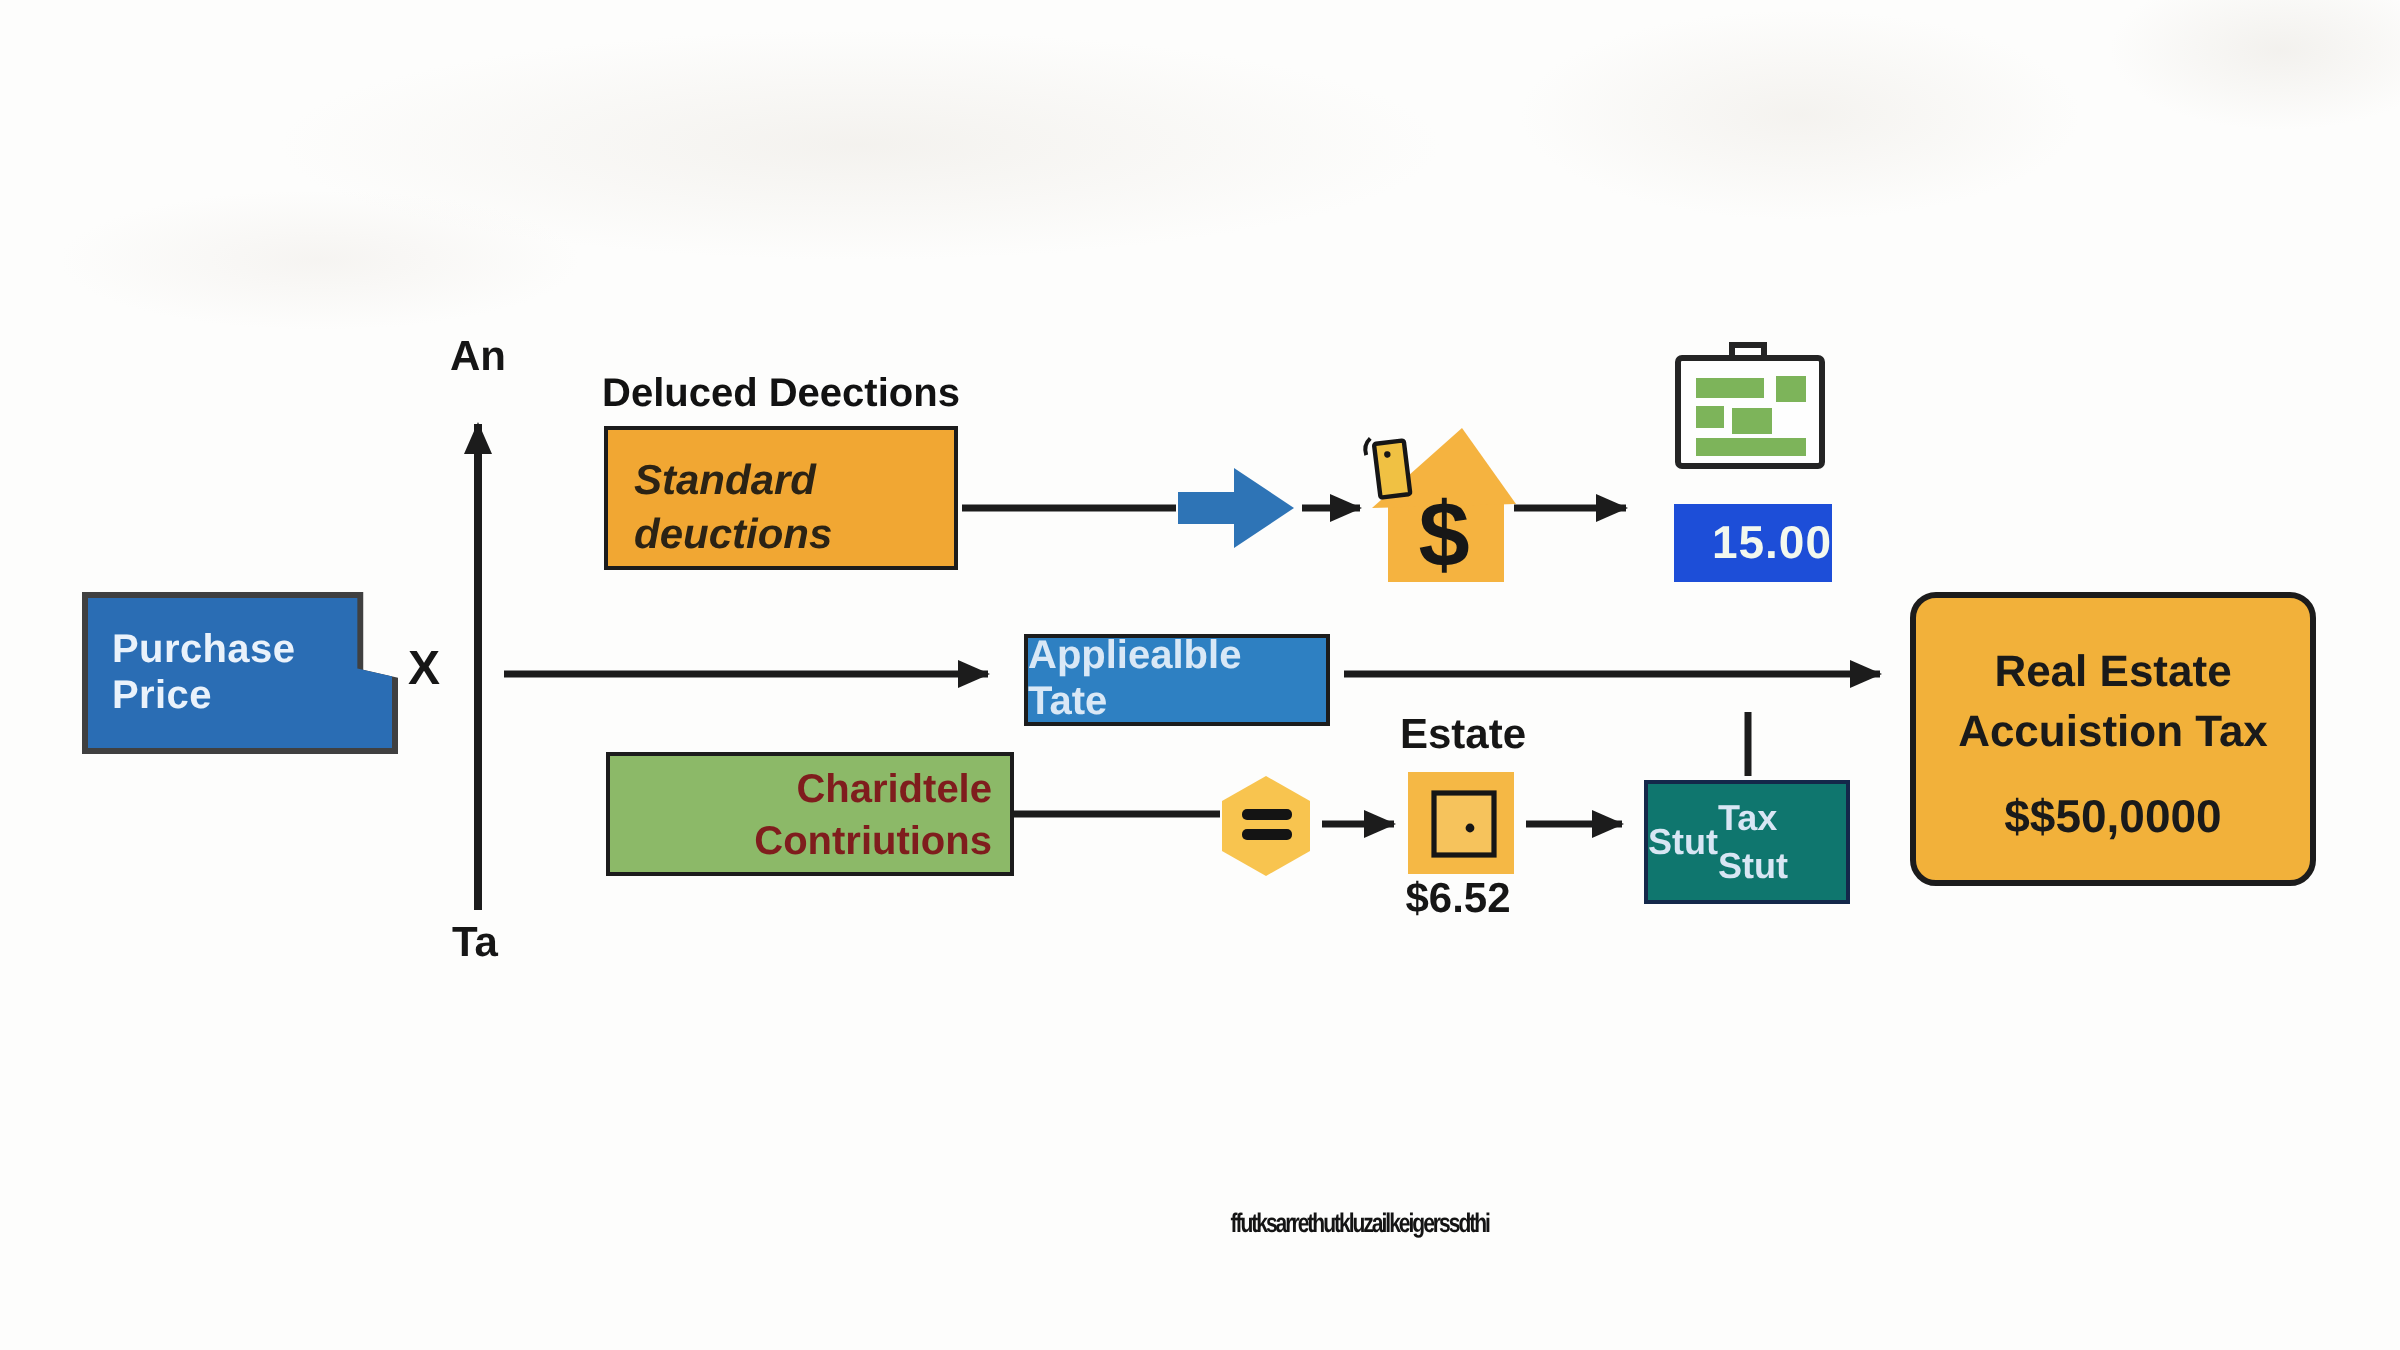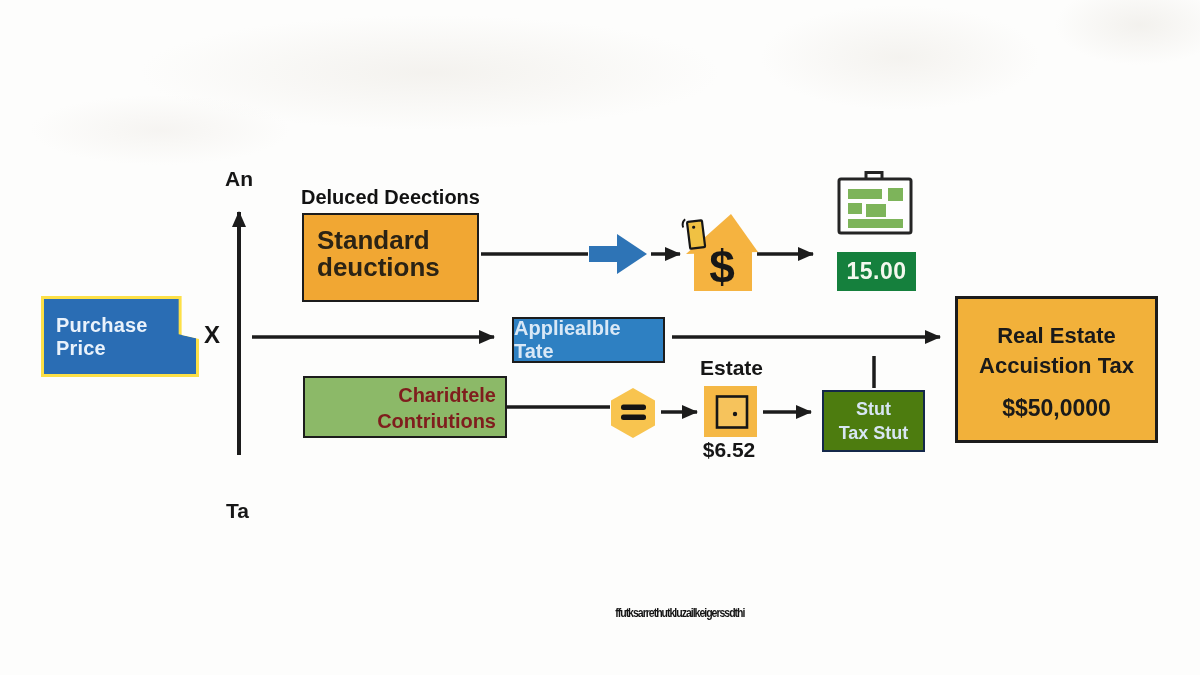--- a/index.html
+++ b/index.html
@@ -23,73 +23,74 @@
       background:radial-gradient(closest-side,rgba(240,238,234,.8),rgba(255,255,255,0));}
   .b4{left:30px;top:95px;width:260px;height:70px;
       background:radial-gradient(closest-side,rgba(244,242,239,.8),rgba(255,255,255,0));}
 
   .abs{position:absolute;}
   .lbl{color:#161616;font-weight:600;}
 
   
   .pp-outer{
     left:41px;top:296px;width:158px;height:81px;
-    background:#fde047;
+    background:#404040;
     clip-path:polygon(0 0,89% 0,89% 48%,100% 53%,100% 100%,0 100%);
   }
   .pp-inner{
     position:absolute;inset:3px;
     background:#2a6db4;
     clip-path:polygon(0 0,88.6% 0,88.6% 47%,100% 52%,100% 100%,0 100%);
     display:flex;align-items:center;
   }
   .pp-inner span{
     padding-left:12px;color:#eaf2fb;font-size:20px;font-weight:700;
     letter-spacing:.2px;
   }
 
   .box{box-sizing:border-box;border:2.5px solid #1c1c1c;}
   .std-box{
-    left:302px;top:213px;width:177px;height:89px;background:#f1a733;
-    padding:12px 0 0 13px;font-size:26px;font-weight:600;color:#2b2315;
+    left:302px;top:213px;width:177px;height:72px;background:#f1a733;
+    padding:12px 0 0 13px;font-size:21px;font-weight:600;color:#2b2315;
     line-height:27px;
+    font-style:italic;
   }
   .char-box{
     left:303px;top:376px;width:204px;height:62px;background:#8cb968;
     padding:4px 9px 0 0;font-size:20px;font-weight:600;color:#7f1d1d;
     line-height:26px;text-align:right;
   }
   .rate-box{
     left:512px;top:317px;width:153px;height:46px;background:#2e80c2;
     display:flex;align-items:center;justify-content:center;
     color:#d9e8f6;font-size:20px;font-weight:700;
   }
   .state-box{
-    left:822px;top:390px;width:103px;height:62px;background:#4d7c0f;
+    left:822px;top:390px;width:103px;height:62px;background:#0f766e;
     border-color:#14284a;
-    display:flex;flex-direction:column;align-items:center;justify-content:center;
+    display:flex;flex-direction:row;align-items:center;justify-content:center;
     color:#d8e6f4;font-size:18px;font-weight:700;line-height:24px;
   }
   .result-box{
     left:955px;top:296px;width:203px;height:147px;background:#f2b13a;
     border-width:3px;text-align:center;color:#1a1a1a;
-    padding-top:22px;font-weight:700;
+    padding-top:22px;font-weight:700;border-radius:13px;
   }
   .result-box .rl{font-size:22px;line-height:30px;display:block;}
   .result-box .rv{font-size:23px;margin-top:14px;display:block;}
   .val-box{
-    left:837px;top:252px;width:79px;height:39px;background:#15803d;
-    display:flex;align-items:center;justify-content:center;
+    left:837px;top:252px;width:79px;height:39px;background:#1d4ed8;
+    display:flex;align-items:center;justify-content:flex-end;
     color:#f3f8ee;font-size:23px;font-weight:700;letter-spacing:.5px;
   }
 
   .title-lbl{left:301px;top:186px;font-size:20px;color:#121212;}
   .an-lbl{left:225px;top:167px;font-size:21px;}
   .x-lbl{left:204px;top:321px;font-size:24px;font-weight:700;}
-  .ta-lbl{left:226px;top:499px;font-size:21px;}
+  .ta-lbl{left:226px;top:460px;font-size:21px;}
   .sarale-lbl{left:700px;top:356px;width:60px;text-align:center;font-size:21px;}
   .sale-val{left:697px;top:438px;width:64px;text-align:center;font-size:21px;}
   .footer{
     left:540px;top:603px;width:280px;text-align:center;color:#141414;
   }
   .footer span{
     display:inline-block;font-size:13.5px;font-weight:700;
     letter-spacing:-1.3px;transform:scaleX(.78);white-space:nowrap;
   }
 </style>

